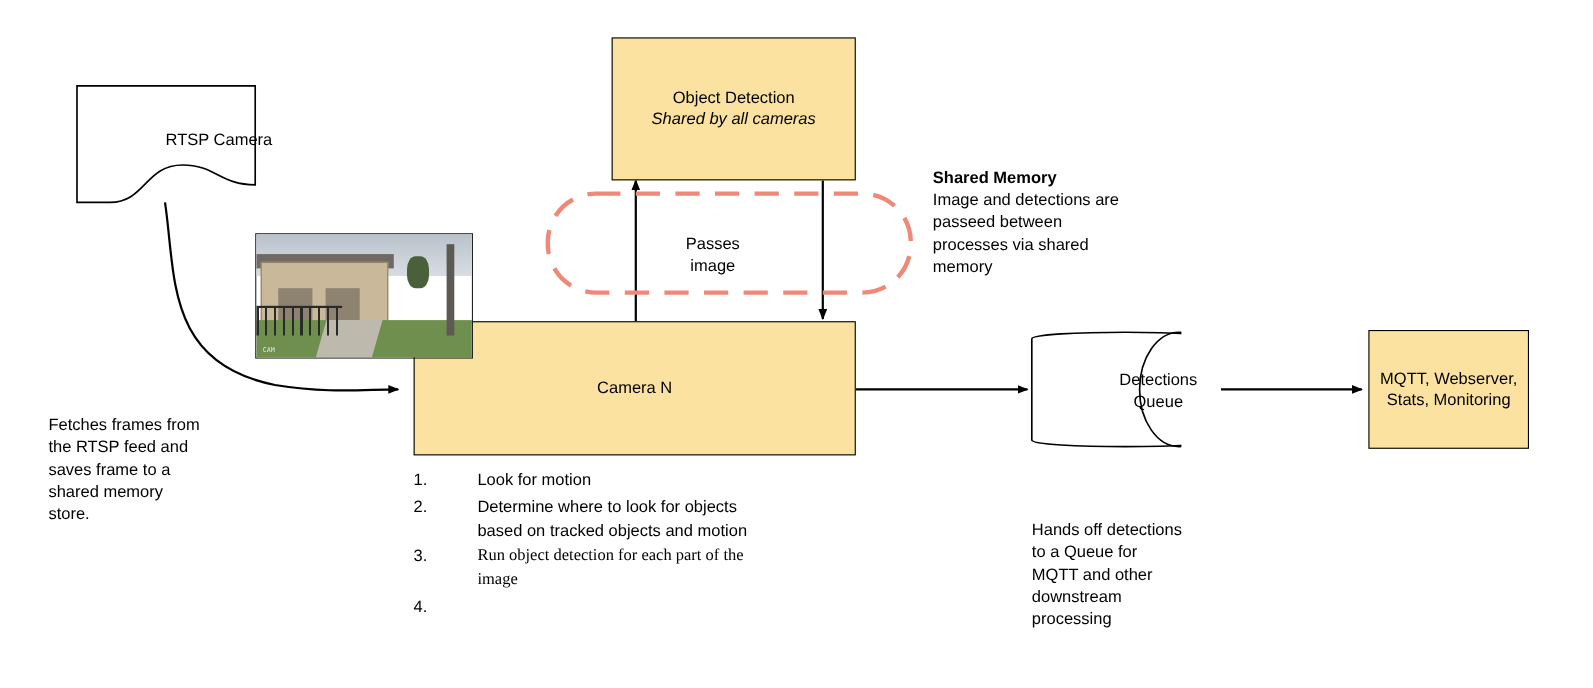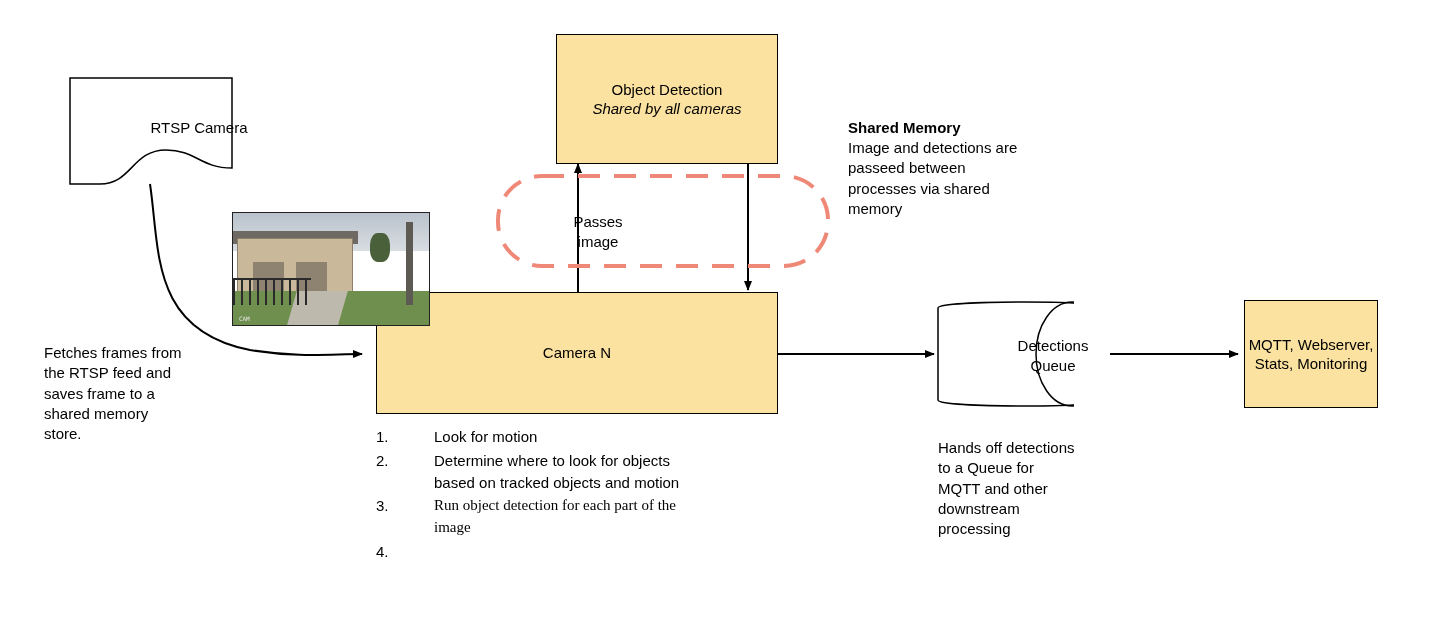--- a/index.html
+++ b/index.html
@@ -32,20 +32,21 @@
     line-height: 1.3;
   }
   .box .sub {
     font-style: italic;
   }
   .text-block {
     position: absolute;
     font-size: 15px;
     line-height: 1.35;
     white-space: pre-line;
+    margin-top: 34px;
   }
   .bold {
     font-weight: bold;
   }
   .label-center {
     position: absolute;
     font-size: 15px;
     line-height: 1.3;
     text-align: center;
     white-space: pre-line;
@@ -198,21 +199,21 @@
     <div class="snap-door"></div>
     <div class="snap-door2"></div>
     <div class="snap-grass"></div>
     <div class="snap-path"></div>
     <div class="snap-fence"></div>
     <div class="snap-tree"></div>
     <div class="snap-pole"></div>
     <div class="snap-stamp">CAM</div>
   </div>
 
-  <div class="label-center" style="left:492px; top:212px; width:116px;">Passes
+  <div class="label-center" style="left:542px; top:212px; width:116px;">Passes
 image</div>
 
   <div class="text-block bold" style="left:848px; top:118px; width:230px;">Shared Memory</div>
   <div class="text-block" style="left:848px; top:138px; width:230px;">Image and detections are
 passeed between
 processes via shared
 memory</div>
 
   <div class="text-block" style="left:44px; top:343px; width:190px;">Fetches frames from
 the RTSP feed and
@@ -222,21 +223,21 @@
 
   <div class="label-center" style="left:938px; top:336px; width:134px;">Detections
 Queue</div>
 
   <div class="text-block" style="left:938px; top:438px; width:190px;">Hands off detections
 to a Queue for
 MQTT and other
 downstream
 processing</div>
 
-  <div class="node box" style="left:1244px; top:300px; width:134px; height:108px;">
+  <div class="node box" style="left:1244px; top:300px; width:146px; height:108px;">
     <div>MQTT, Webserver,
 Stats, Monitoring</div>
   </div>
 
   <div class="steps" style="left:376px; top:426px; width:420px;">
     <div class="row">
       <div class="num">1.</div>
       <div class="txt" style="white-space:pre-line;">Look for motion</div>
     </div>
     <div class="row">

